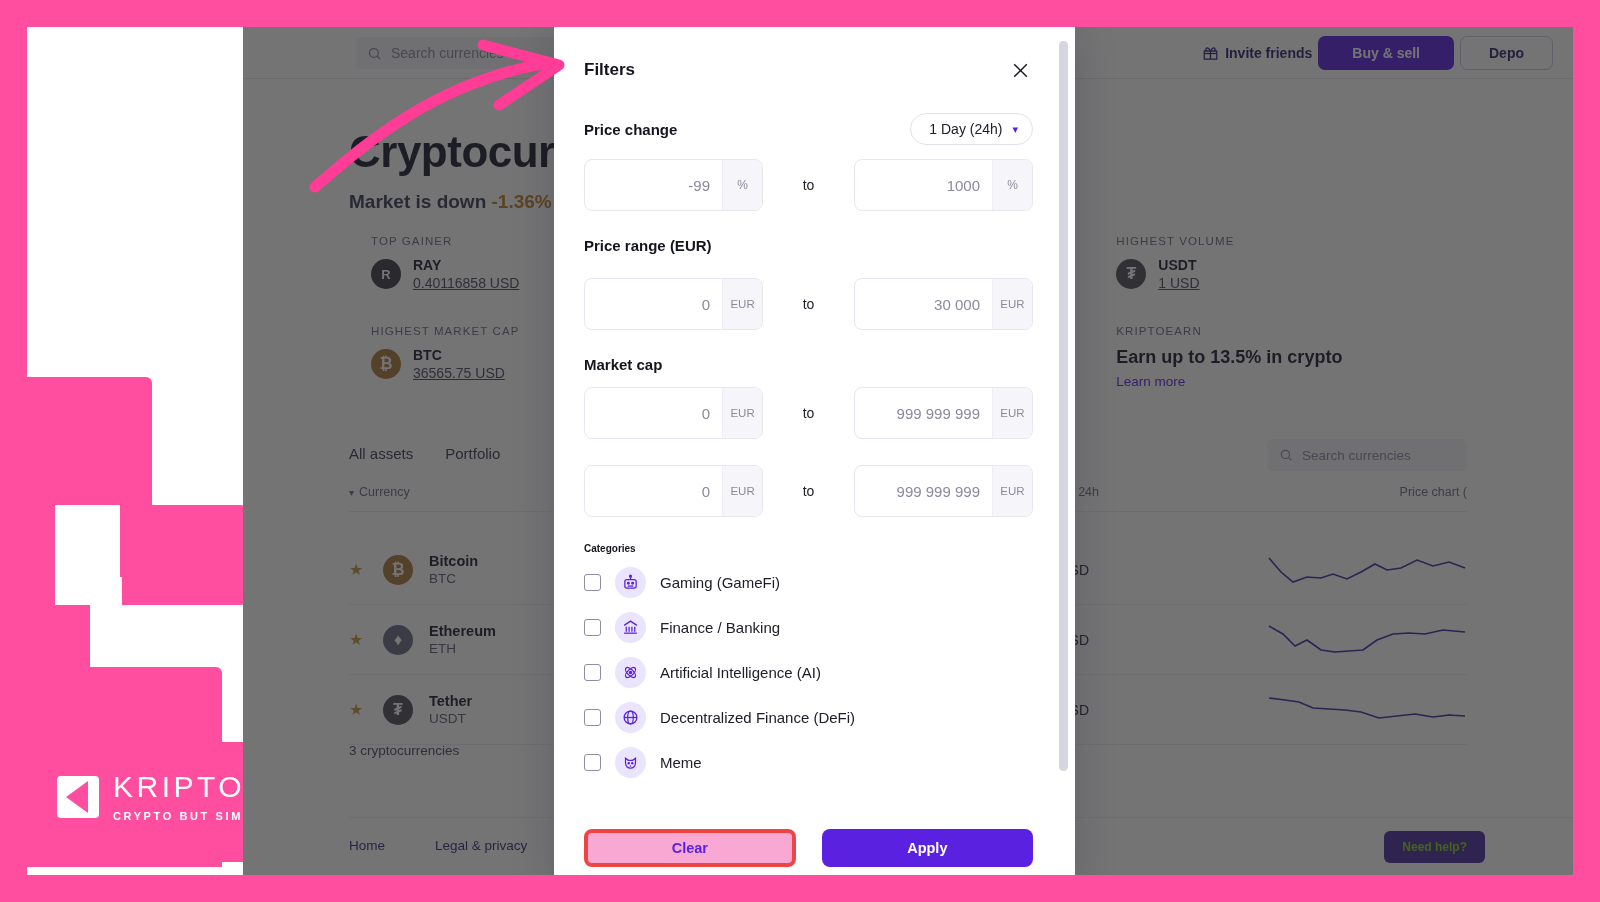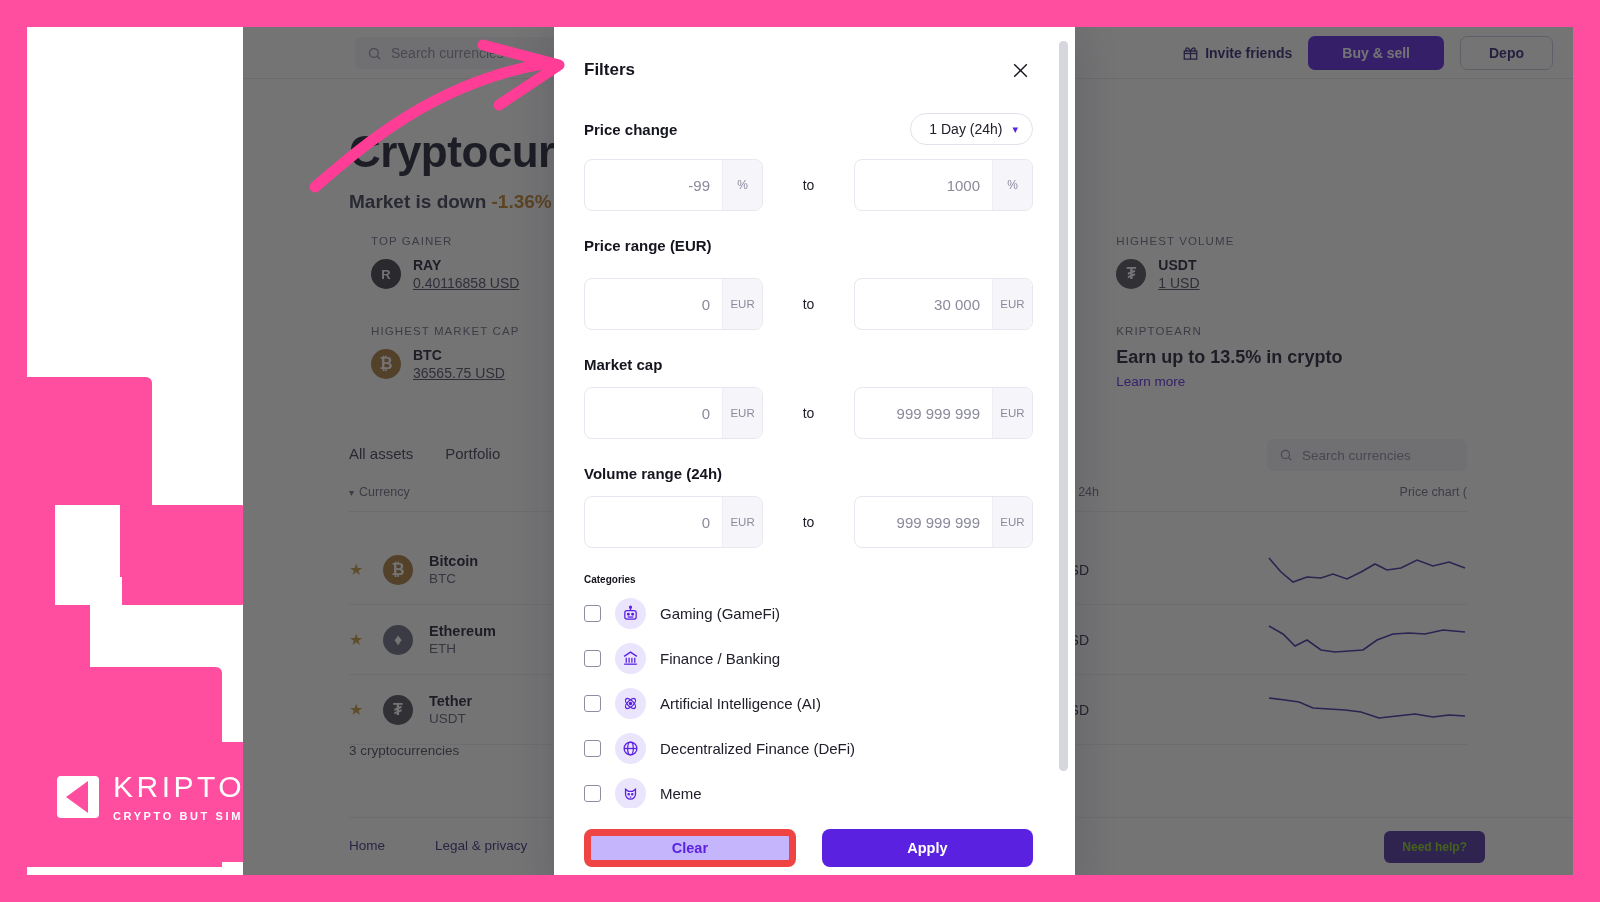--- a/index.html
+++ b/index.html
@@ -74,21 +74,21 @@
   }
   #top-search {
     position: absolute; left: 112px; top: 10px;
     width: 330px; height: 32px;
     background: #f3f3f8; border-radius: 6px;
     display: flex; align-items: center; gap: 9px; padding: 0 12px;
     color: #8b8b9e; font-size: 14px;
   }
   #topbar-right {
     position: absolute; right: 20px; top: 9px;
-    display: flex; align-items: center; gap: 16px;
+    display: flex; align-items: center; gap: 6px;
   }
   .invite { display: flex; align-items: center; gap: 7px; font-size: 14px; font-weight: 700; color:#2f1f6e; }
   .btn-solid {
     background: #5a21e0; color: #fff; font-size: 14px; font-weight: 700;
     padding: 0 34px; height: 34px; border-radius: 7px; border: none;
     display:flex; align-items:center; justify-content:center;
   }
   .btn-outline {
     background: #fff; color: #2f1f6e; font-size: 14px; font-weight: 700;
     padding: 0 28px; height: 34px; border-radius: 7px; border: 1px solid #c9c9dc;
@@ -246,21 +246,21 @@
     color: #5a21e0; flex:none;
   }
   .cat-name { font-size: 15px; color:#20202c; }
 
   #modal-foot {
     height: 80px; display: flex; align-items: center; gap: 26px;
     padding: 0 42px 0 30px;
   }
   #clear-btn {
     width: 220px; height: 38px; border-radius: 8px;
-    border: 7px solid #ef4444; background: #c4b5fd; color: #5a21e0;
+    border: 4px solid #ef4444; background: #f9a8d4; color: #5a21e0;
     font-size: 14.5px; font-weight: 700; cursor:pointer;
     font-family: "Liberation Sans", sans-serif;
   }
   #apply-btn {
     width: 220px; height: 38px; border-radius: 8px;
     border: none; background: #5a21e0; color: #fff;
     font-size: 14.5px; font-weight: 700; cursor:pointer;
     font-family: "Liberation Sans", sans-serif;
   }
 
@@ -529,21 +529,20 @@
             <div class="val">0</div>
             <div class="unit">EUR</div>
           </div>
           <div class="to-word">to</div>
           <div class="field">
             <div class="val">999 999 999</div>
             <div class="unit">EUR</div>
           </div>
         </div>
 
-        <div class="sec-label" style="margin-bottom:14px">Volume range (24h)</div>
         <div class="range-row">
           <div class="field">
             <div class="val">0</div>
             <div class="unit">EUR</div>
           </div>
           <div class="to-word">to</div>
           <div class="field">
             <div class="val">999 999 999</div>
             <div class="unit">EUR</div>
           </div>

